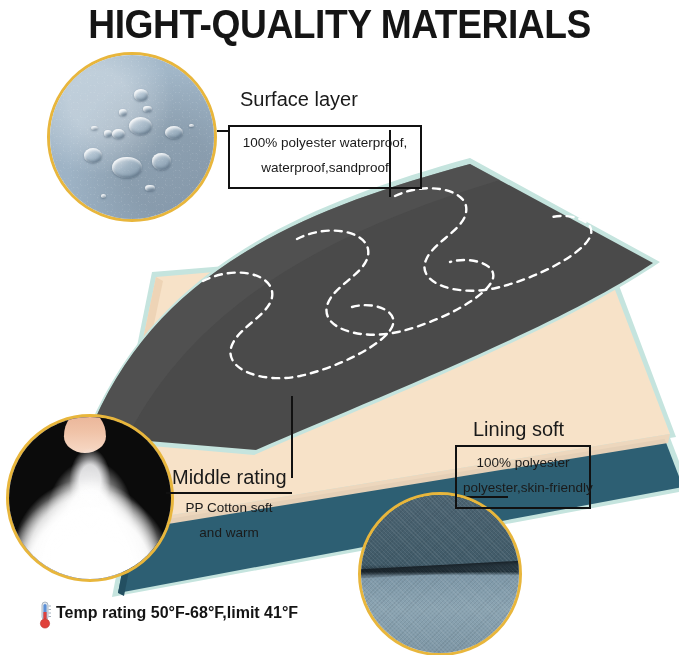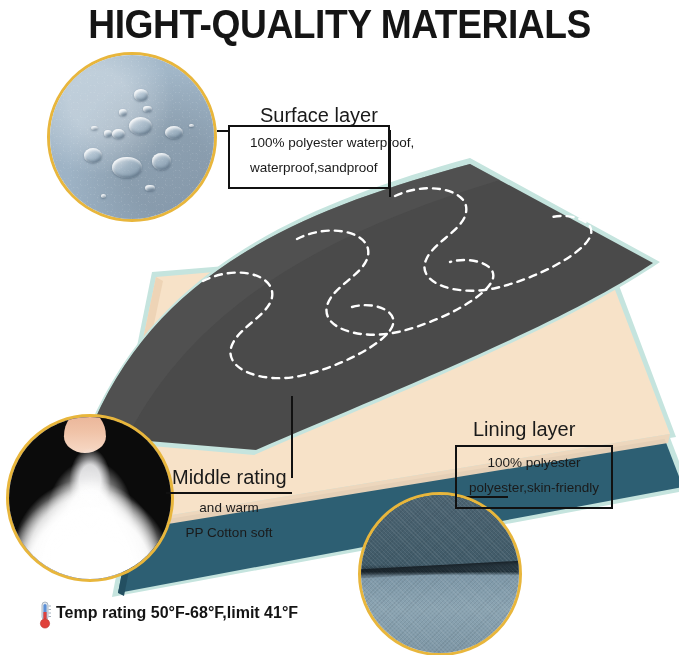--- a/index.html
+++ b/index.html
@@ -223,36 +223,36 @@
     </div>
   </div>
 
   <div class="circle" id="circle-lining">
     <div class="inner">
       <div class="weave"></div>
       <div class="fold"></div>
     </div>
   </div>
 
-  <div class="lbl-head" style="left:240px;top:104px;margin-left:20px;">Surface layer</div>
-  <div class="box" style="left:228px;top:125px;width:162px;padding:4px 20px 6px;">
+  <div class="lbl-head" style="left:240px;top:88px;">Surface layer</div>
+  <div class="box" style="left:228px;top:125px;width:194px;padding:4px 7px 6px;">
     <div>100% polyester waterproof,</div>
     <div>waterproof,sandproof</div>
   </div>
 
   <div class="lbl-head" style="left:172px;top:466px;">Middle rating</div>
   <div class="vline" style="left:291px;top:396px;height:82px;"></div>
   <div class="hline" style="left:166px;top:492px;width:126px;"></div>
   <div class="box noborder" style="left:166px;top:496px;width:126px;">
+    <div>PP Cotton  soft</div>
     <div>and warm</div>
-    <div>PP Cotton  soft</div>
-  </div>
-
-  <div class="lbl-head" style="left:473px;top:418px;">Lining layer</div>
-  <div class="box" style="left:455px;top:445px;width:158px;padding:4px 6px 6px;">
+  </div>
+
+  <div class="lbl-head" style="left:473px;top:418px;">Lining soft</div>
+  <div class="box" style="left:455px;top:445px;width:136px;padding:4px 6px 6px;">
     <div>100% polyester</div>
     <div>polyester,skin-friendly</div>
   </div>
 
   <svg class="thermo" viewBox="0 0 18 30">
     <rect x="6" y="2" width="6" height="18" rx="3" fill="#dfe6ee" stroke="#9aa7b5" stroke-width="0.8"></rect>
     <rect x="7.4" y="4" width="3.2" height="15" rx="1.6" fill="#5b8fd6"></rect>
     <rect x="7.4" y="12" width="3.2" height="7" fill="#e0413a"></rect>
     <circle cx="9" cy="23.5" r="4.6" fill="#e0413a" stroke="#b82f29" stroke-width="0.6"></circle>
     <line x1="12.6" y1="6" x2="15" y2="6" stroke="#9aa7b5" stroke-width="0.9"></line>

